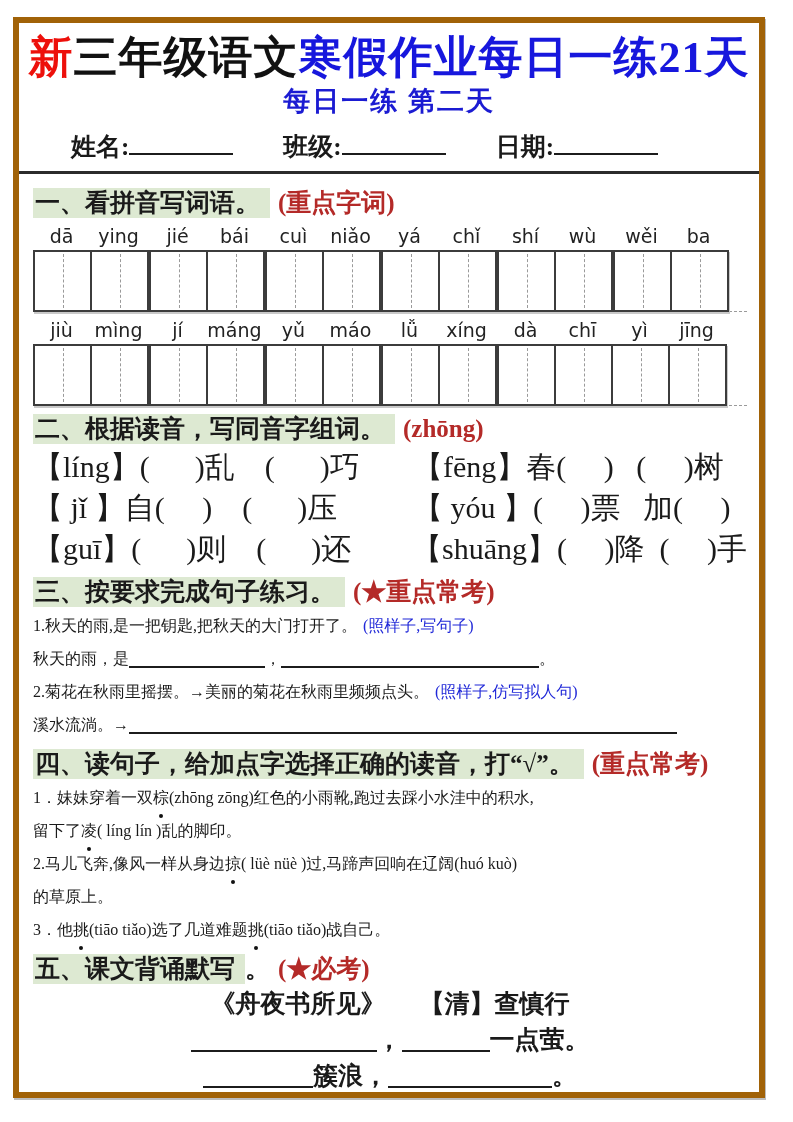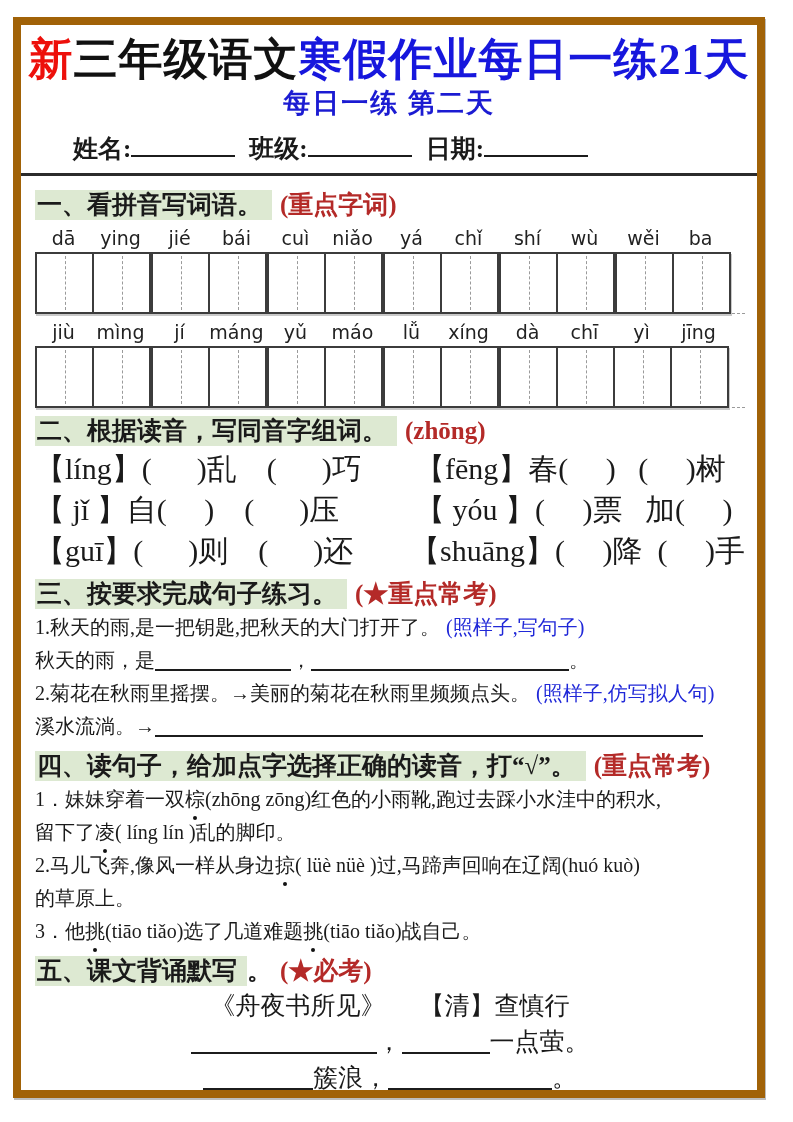--- a/index.html
+++ b/index.html
@@ -3,38 +3,38 @@
 <meta charset="utf-8">
 <style>
   html,body{margin:0;padding:0;background:#ffffff;}
   body{
     width:793px;height:1122px;position:relative;
     font-family:"Liberation Serif","DejaVu Serif",serif;
     color:#1a1a1a;
   }
   .sheet{
     position:absolute;left:13px;top:17px;width:752px;height:1081px;
-    border:8px solid #a16207;background:#fff;box-sizing:border-box;
+    border:6px solid #a16207;background:#fff;box-sizing:border-box;
     box-shadow:1px 2px 0 #bdbdbd;
   }
   
   .title{
     margin-top:10px;text-align:center;font-size:44px;font-weight:bold;
     letter-spacing:1px;line-height:50px;white-space:nowrap;
   }
   .t-red{color:#ed100b;}
   .t-black{color:#111;}
   .t-blue{color:#1717dd;}
   .subtitle{
     text-align:center;font-size:27px;font-weight:bold;color:#1b1bd2;
     line-height:32px;margin-top:2px;letter-spacing:2px;
   }
   .name-row{
     margin:14px 0 0 52px;font-size:25px;font-weight:bold;line-height:32px;
-    display:flex;align-items:flex-start;
+    display:flex;align-items:flex-start;gap:36px;
   }
   .name-field{display:flex;align-items:baseline;margin-right:14px;}
   .blank{
     display:inline-block;border-bottom:2px solid #1c1c1c;height:20px;
     vertical-align:-4px;
   }
   .nblank{width:104px;}
   .divider{margin-top:8px;border-top:3px solid #2b2b2b;}
   
   .content{padding:6px 12px 0 14px;}
@@ -59,28 +59,28 @@
   .pbox:first-child{border-left:none;}
   .pbox::before{
     content:"";position:absolute;top:2px;bottom:2px;left:50%;
     border-left:1px dashed #9a9a9a;
   }
   
   .hrow{display:flex;font-size:30px;line-height:41px;}
   .hcell{white-space:pre;}
   .hcell.left{width:380px;}
   
-  .line{margin:0;font-size:20px;line-height:33px;white-space:nowrap;}
+  .line{margin:0;font-size:16px;line-height:33px;white-space:nowrap;}
   .note{color:#2028d8;margin-left:6px;}
   .dotchar{position:relative;display:inline-block;}
   .dotchar::after{
     content:"";position:absolute;left:50%;bottom:-4px;transform:translateX(-50%);
     width:4px;height:4px;border-radius:50%;background:#111;
   }
-  .poem{margin:0;font-size:25px;line-height:36px;text-align:center;font-weight:normal;}
+  .poem{margin:0;font-size:25px;line-height:36px;text-align:center;font-weight:bold;}
   .poem-gap{display:inline-block;width:34px;}
 </style>
 </head>
 <body>
 
 <div class="sheet">
 
   <div class="title"><span class="t-red">新</span><span class="t-black">三年级语文</span><span class="t-blue">寒假作业每日一练21天</span></div>
 
   <div class="subtitle">每日一练  第二天</div>

